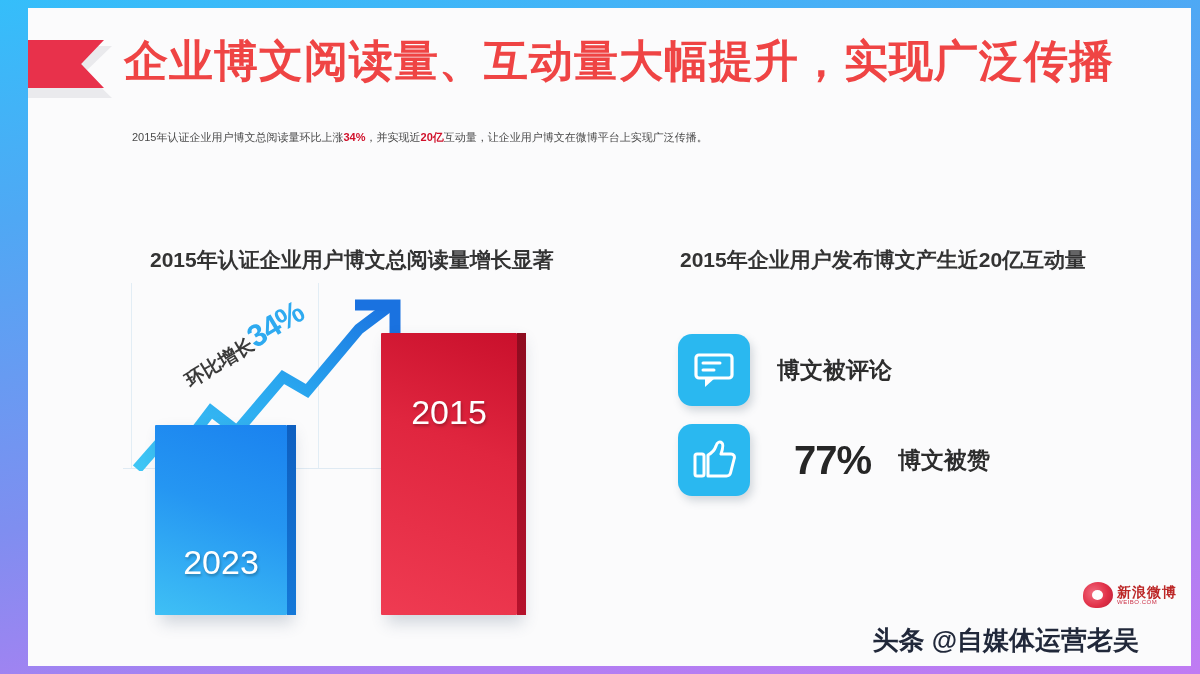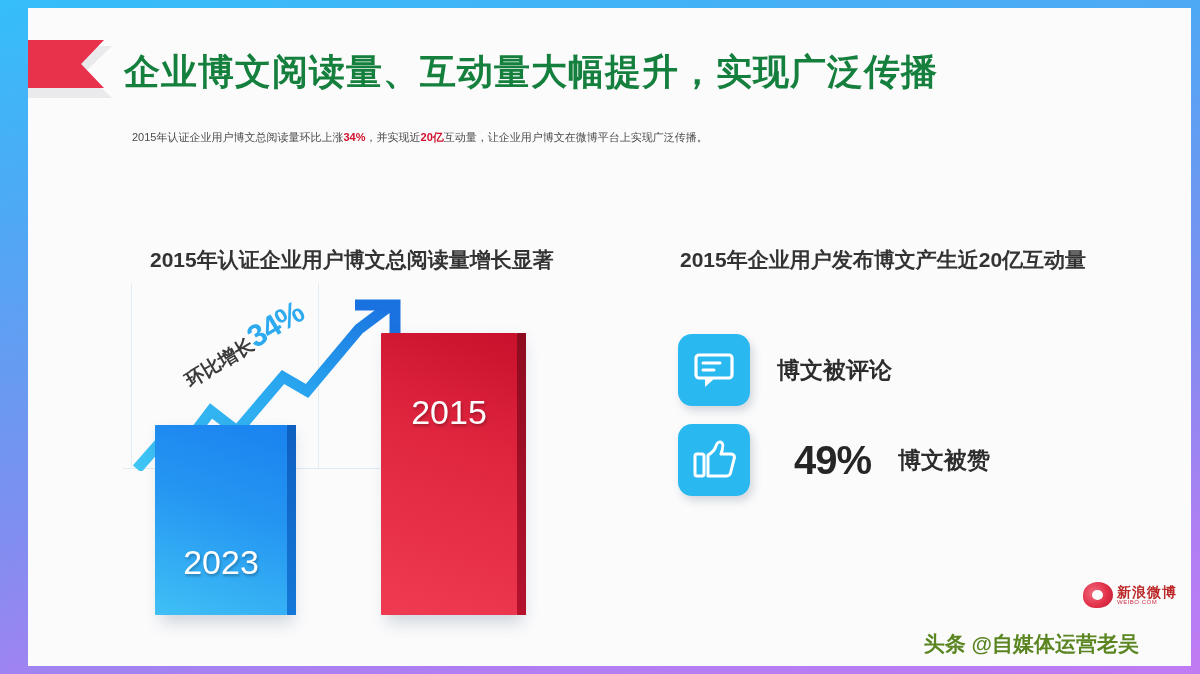--- a/index.html
+++ b/index.html
@@ -50,24 +50,24 @@
     height: 52px;
     background: rgba(160,160,170,0.18);
     clip-path: polygon(0 0, 100% 0, 76% 50%, 100% 100%, 0 100%);
     z-index: 2;
   }
 
   
   #page-title {
     position: absolute;
     left: 96px;
-    top: 40px;
-    font-size: 36px;
-    font-weight: bold;
-    color: #15803d;
+    top: 24px;
+    font-size: 44px;
+    font-weight: bold;
+    color: #ef4444;
     letter-spacing: 1px;
     white-space: nowrap;
     z-index: 5;
   }
 
   
   #lede {
     position: absolute;
     left: 104px;
     top: 118px;
@@ -251,23 +251,23 @@
   }
   #weibo-sub {
     font-size: 6px;
     color: #c9253c;
     letter-spacing: 0.5px;
   }
   #toutiao-watermark {
     position: absolute;
     right: 52px;
     bottom: 8px;
-    font-size: 21px;
-    font-weight: bold;
-    color: #4d7c0f;
+    font-size: 26px;
+    font-weight: bold;
+    color: #0f172a;
     white-space: nowrap;
     opacity: 0.92;
   }
 </style>
 </head>
 <body>
 
 <div id="slide-frame">
   <div id="slide-inner">
 
@@ -323,21 +323,21 @@
         <div class="stat-text">博文被评论</div>
       </div>
 
       <div class="stat-row">
         <div class="stat-icon">
           <svg width="44" height="42" viewBox="0 0 44 42">
             <rect x="3" y="15" width="9" height="22" rx="2" fill="none" stroke="#ffffff" stroke-width="3"></rect>
             <path d="M16 37 L16 16 C16 16 22 13 24 7 C25 3 28 2 30 4 C32 6 30 12 29 15 L39 15 C41.5 15 43 17 42.2 19.5 L38.5 34 C38 36 36.5 37 34.5 37 Z" fill="none" stroke="#ffffff" stroke-width="3" stroke-linejoin="round"></path>
           </svg>
         </div>
-        <div class="stat-value">49%</div>
+        <div class="stat-value">77%</div>
         <div class="stat-text">博文被赞</div>
       </div>
 
 
     </div>
 
     <div id="weibo-logo">
       <div id="weibo-eye"></div>
       <div id="weibo-wordmark">
         <div id="weibo-name">新浪微博</div>

